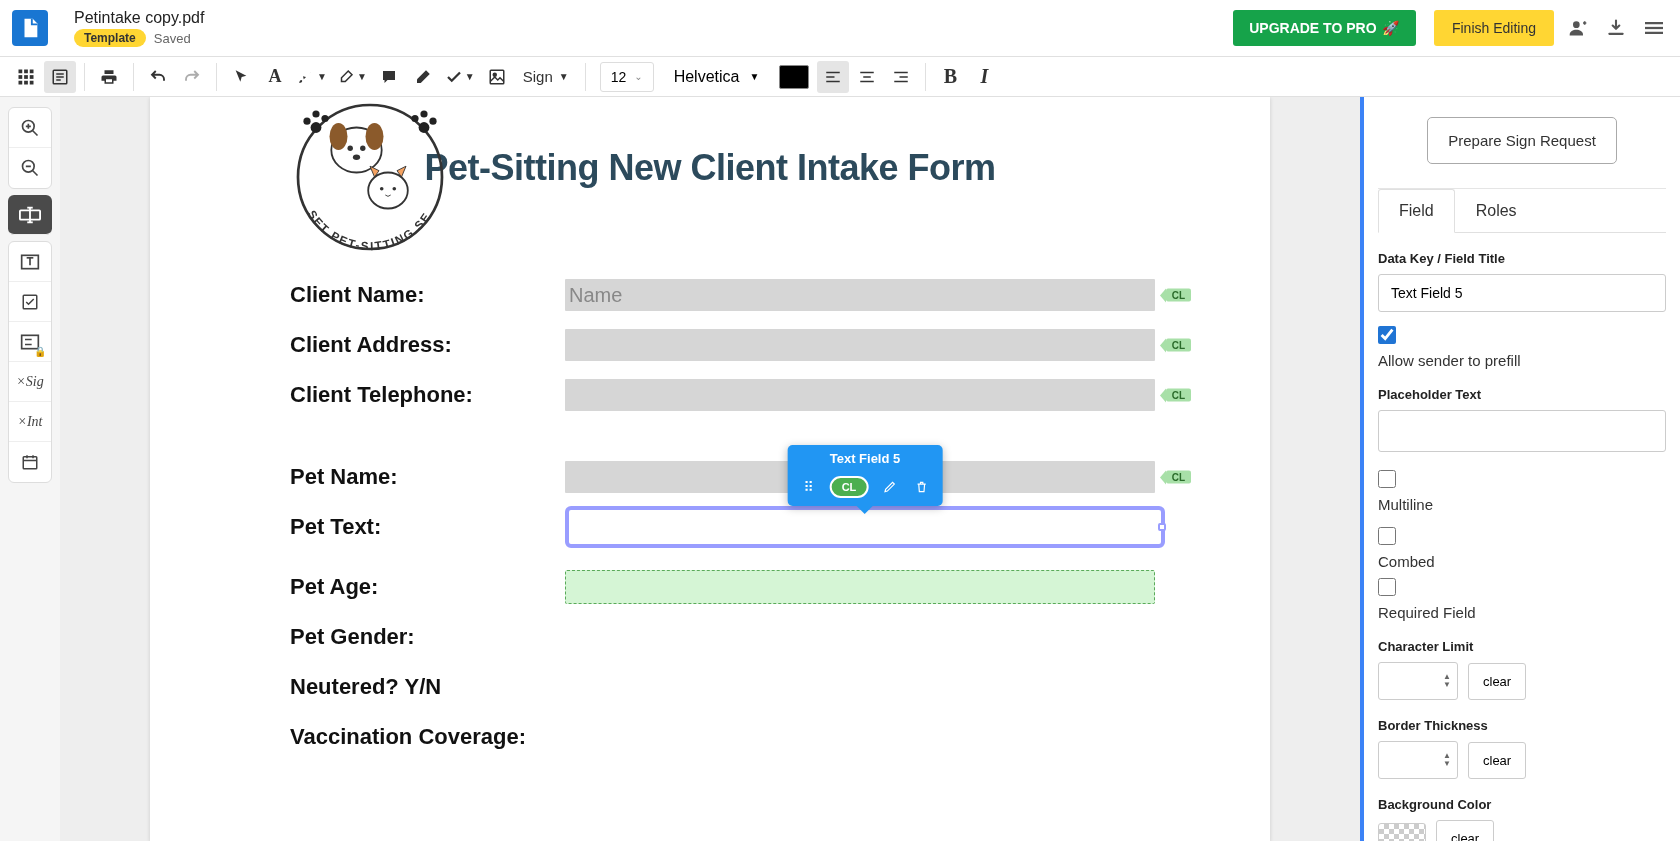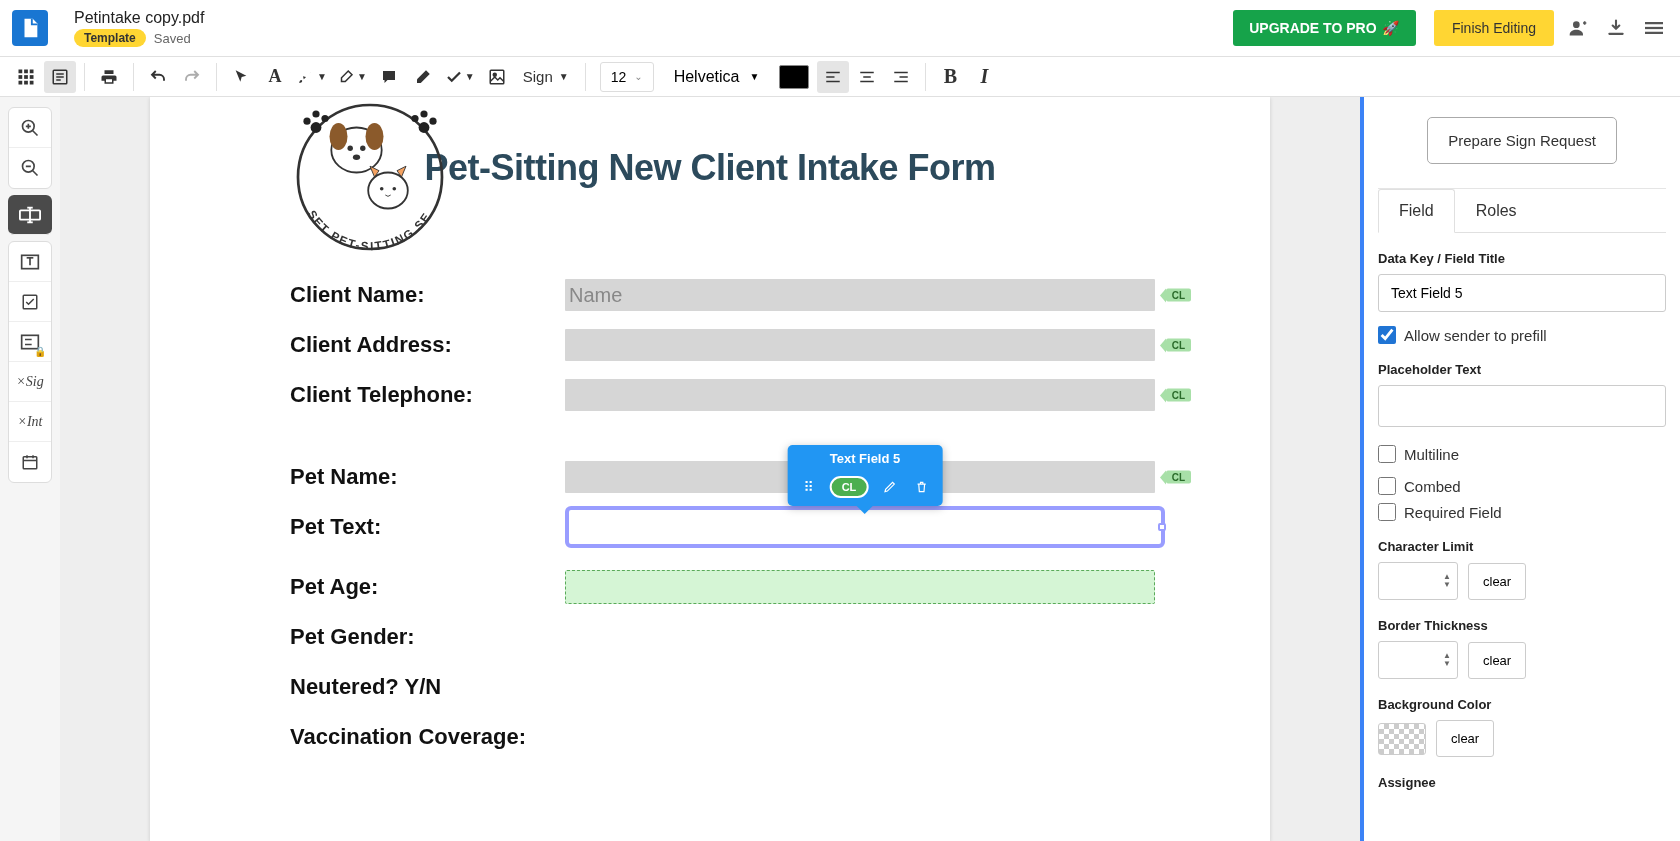--- a/index.html
+++ b/index.html
@@ -67,21 +67,21 @@
 
 
 .right-panel { width: 320px; background: #fff; border-left: 4px solid #3b82f6; padding: 20px 14px; overflow: auto; }
 .btn-prepare { display: block; margin: 0 auto 24px; padding: 14px 20px; font-size: 15px; color: #333; background: #fff; border: 1px solid #aaa; border-radius: 5px; cursor: pointer; }
 .rp-hr { border: none; border-top: 1px solid #e5e5e5; margin-bottom: 0; }
 .tabs { display: flex; border-bottom: 1px solid #e0e0e0; }
 .tab { padding: 12px 20px; font-size: 16px; color: #333; cursor: pointer; border: 1px solid transparent; margin-bottom: -1px; }
 .tab.active { border: 1px solid #e0e0e0; border-bottom: 1px solid #fff; background: #fff; border-radius: 3px 3px 0 0; }
 .section-label { font-size: 13px; font-weight: 700; color: #222; margin: 18px 0 8px; }
 .rp-input { width: 100%; padding: 10px 12px; border: 1px solid #ccc; border-radius: 3px; font-size: 14px; }
-.rp-check-row { display: flex; align-items: center; gap: 8px; margin: 14px 0; }
+.rp-check-row { display: flex; gap: 8px; margin: 14px 0; flex-direction: column; }
 .rp-check { width: 18px; height: 18px; accent-color: #2074d4; }
 .rp-check-label { font-size: 15px; color: #333; }
 .rp-row-inline { display: flex; gap: 10px; align-items: center; }
 .rp-spin { width: 80px; height: 38px; border: 1px solid #ccc; border-radius: 3px; display: flex; align-items: center; justify-content: flex-end; padding-right: 6px; }
 .spin-arrows { display:flex; flex-direction:column; font-size:8px; line-height:8px; color:#666; cursor:pointer; }
 .btn-clear { padding: 10px 14px; border: 1px solid #ccc; background: #fff; border-radius: 3px; font-size: 13px; cursor: pointer; }
 .bg-swatch { width: 48px; height: 32px; background-image: linear-gradient(45deg,#ccc 25%,transparent 25%),linear-gradient(-45deg,#ccc 25%,transparent 25%),linear-gradient(45deg,transparent 75%,#ccc 75%),linear-gradient(-45deg,transparent 75%,#ccc 75%); background-size: 10px 10px; background-position: 0 0,0 5px,5px -5px,-5px 0; border:1px solid #ccc; border-radius:3px; }
 
 svg { display: block; }
 </style>

